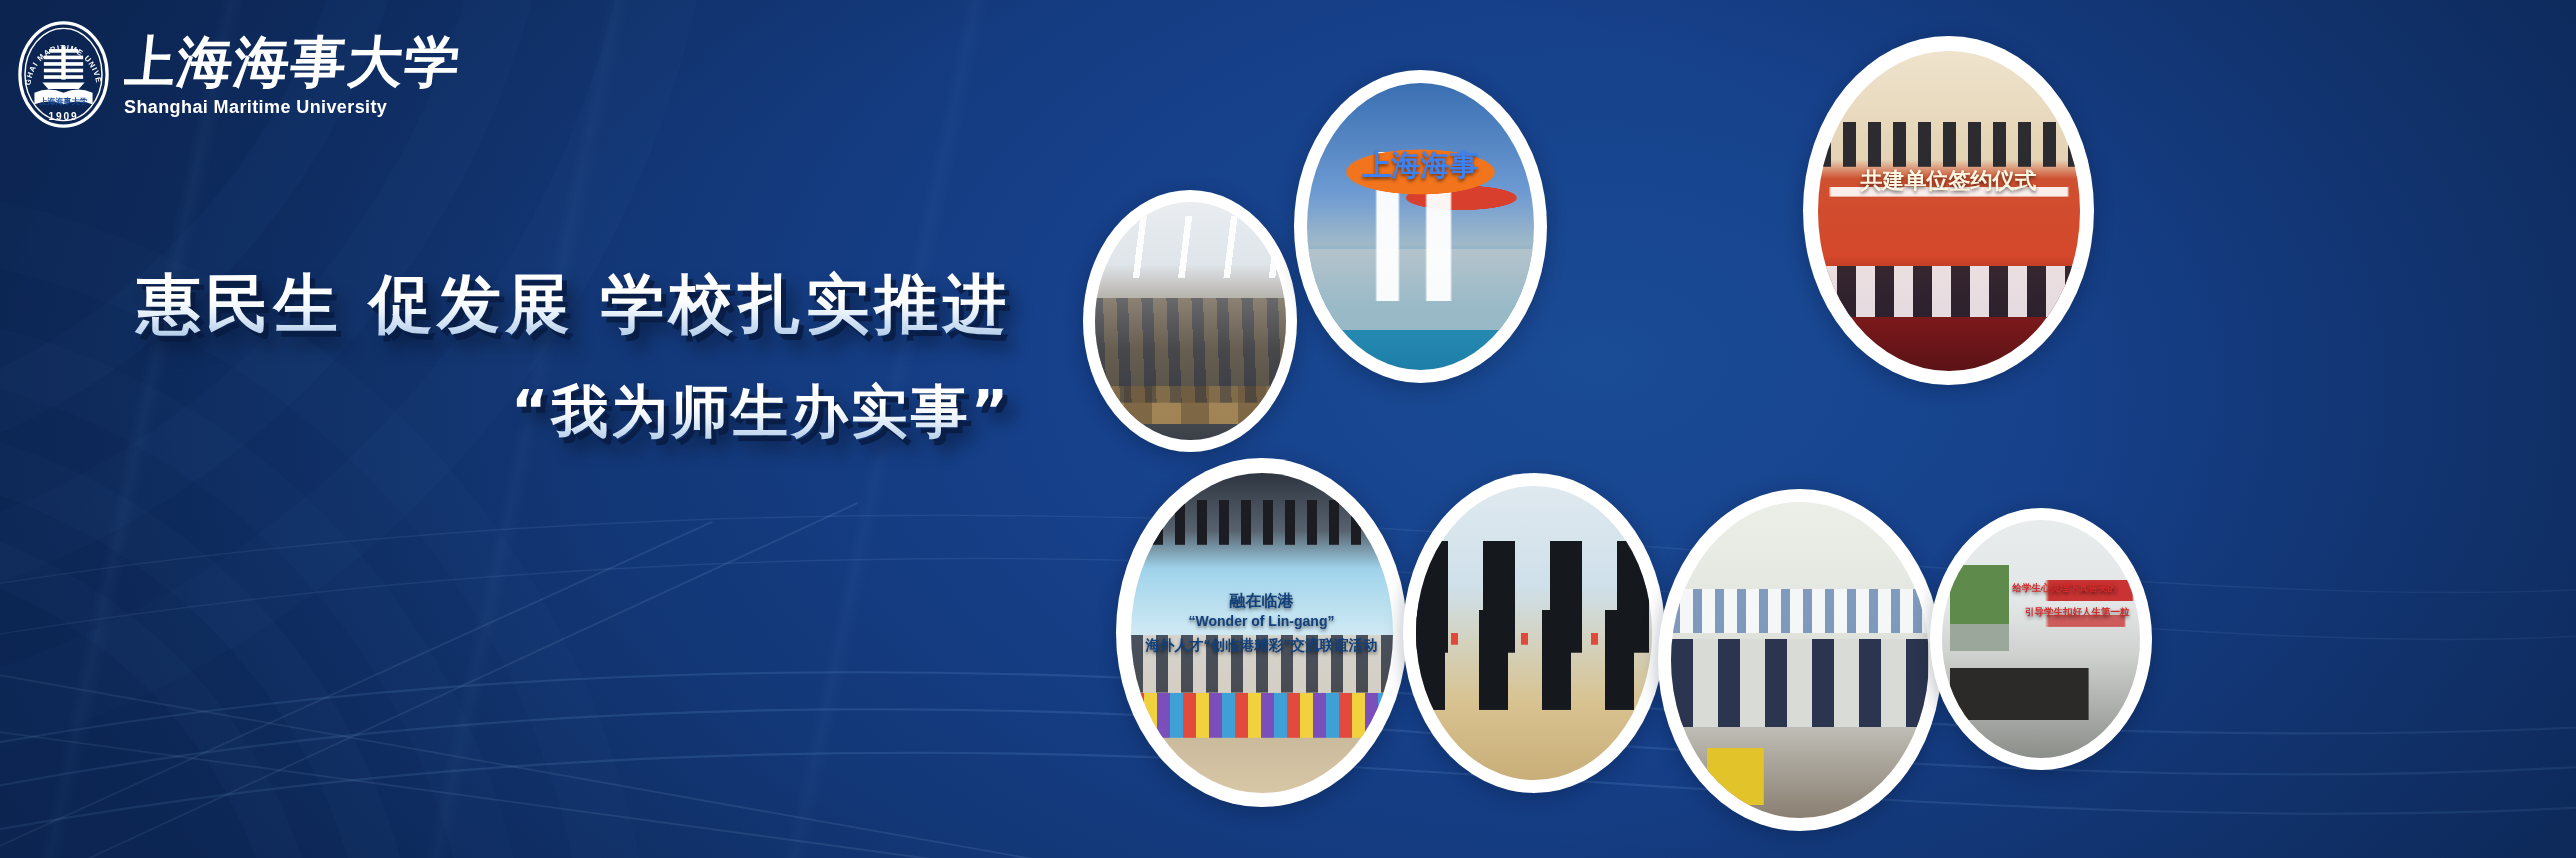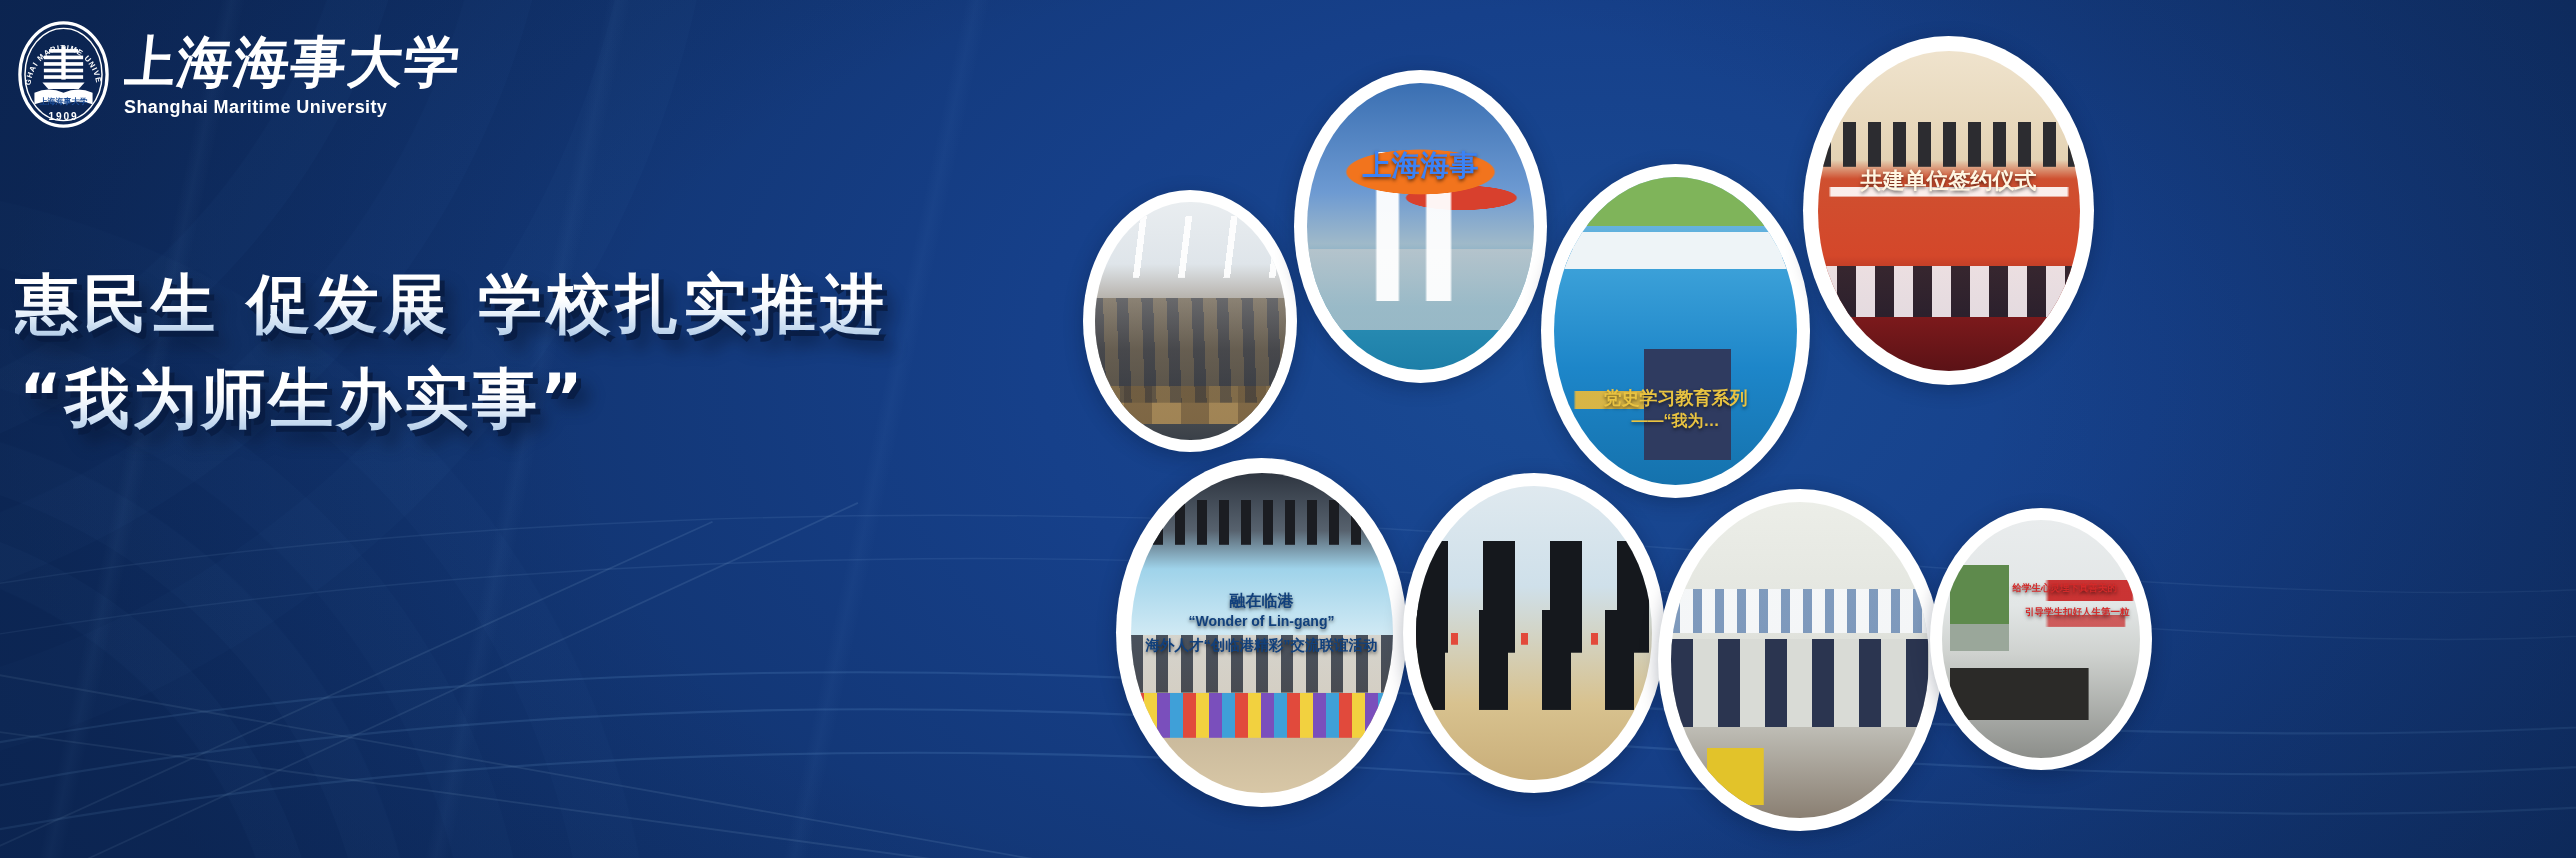--- a/index.html
+++ b/index.html
@@ -28,30 +28,30 @@
   .bg-vignette{position:absolute;inset:0;
     background:radial-gradient(ellipse 1745px 1091px at 50% 50%, transparent 40%, rgba(6,22,50,.45) 100%);}
   
   #logo-block{position:absolute;left:16px;top:20.4px;display:flex;align-items:center;gap:13px;}
   .seal{width:95px;height:109px;flex:none;}
   .logo-text{display:flex;flex-direction:column;gap:2.9px;}
   .logo-cn{height:63px;width:342px;}
   .logo-en{font-size:18px;font-weight:bold;color:#fff;letter-spacing:0.4px;
            white-space:nowrap;font-family:"Liberation Sans",sans-serif;}
   
-  #headline{position:absolute;left:0;top:270px;width:1011px;text-align:left;}
+  #headline{position:absolute;left:0;top:270px;width:1011px;text-align:right;}
   .hl{
     font-family:"DejaVu Sans","Liberation Sans",sans-serif;
     font-weight:bold;white-space:nowrap;line-height:1.08;
     background:linear-gradient(180deg,#ffffff 0%,#ffffff 42%,#e8f1fb 62%,#c3d8ef 86%,#aec9e6 100%);
     -webkit-background-clip:text;background-clip:text;color:transparent;
     filter:drop-shadow(5.8px 6.5px 0 rgba(8,28,66,.85)) drop-shadow(9.5px 11px 7.3px rgba(5,18,45,.45));
   }
   .hl1{font-size:64px;letter-spacing:4.4px;margin-left:14.5px;}
-  .hl2{font-size:65px;letter-spacing:2.9px;margin-top:25px;margin-left:19px;}
+  .hl2{font-size:57px;letter-spacing:2.9px;margin-top:42px;margin-left:19px;}
   
   #collage{position:absolute;left:1076px;top:0;width:1500px;height:859px;}
   .bubble{position:absolute;border-radius:50%;background:#fff;
           display:flex;align-items:center;justify-content:center;overflow:hidden;
           box-shadow:0 4.4px 19px rgba(4,18,44,.30);}
   .bubble .inner{position:absolute;border-radius:50%;overflow:hidden;}
   .ph{position:absolute;inset:0;}
   
   .scene-classroom{background:
       linear-gradient(180deg,#e9edf0 0%,#dfe5ea 26%,#b8b4ae 40%,#6d6a66 62%,#3a4048 100%);}
@@ -186,27 +186,20 @@
       </div>
     </div>
 
     <div class="bubble" style="left:218px;top:70px;width:253px;height:313px;">
       <div class="inner" style="inset:13px;">
         <div class="ph scene-lifeboat"></div>
         <div class="ph-label" style="top:22%;font-size:29px;color:#3b82f6;">上海海事</div>
       </div>
     </div>
 
-    <div class="bubble" style="left:465px;top:164px;width:269px;height:334px;">
-      <div class="inner" style="inset:13px;">
-        <div class="ph scene-foodtruck"></div>
-        <div class="ph-label" style="top:68%;font-size:18px;color:#e9c341;">党史学习教育系列</div>
-        <div class="ph-label" style="top:76%;font-size:16px;color:#e9c341;">——“我为…</div>
-      </div>
-    </div>
 
     <div class="bubble" style="left:727px;top:36px;width:291px;height:349px;">
       <div class="inner" style="inset:14.5px;">
         <div class="ph scene-ceremony"></div>
         <div class="ph-label" style="top:36%;font-size:22px;color:#fff6e2;">共建单位签约仪式</div>
       </div>
     </div>
 
     <div class="bubble" style="left:40px;top:458px;width:291px;height:349px;">
       <div class="inner" style="inset:14.5px;">

